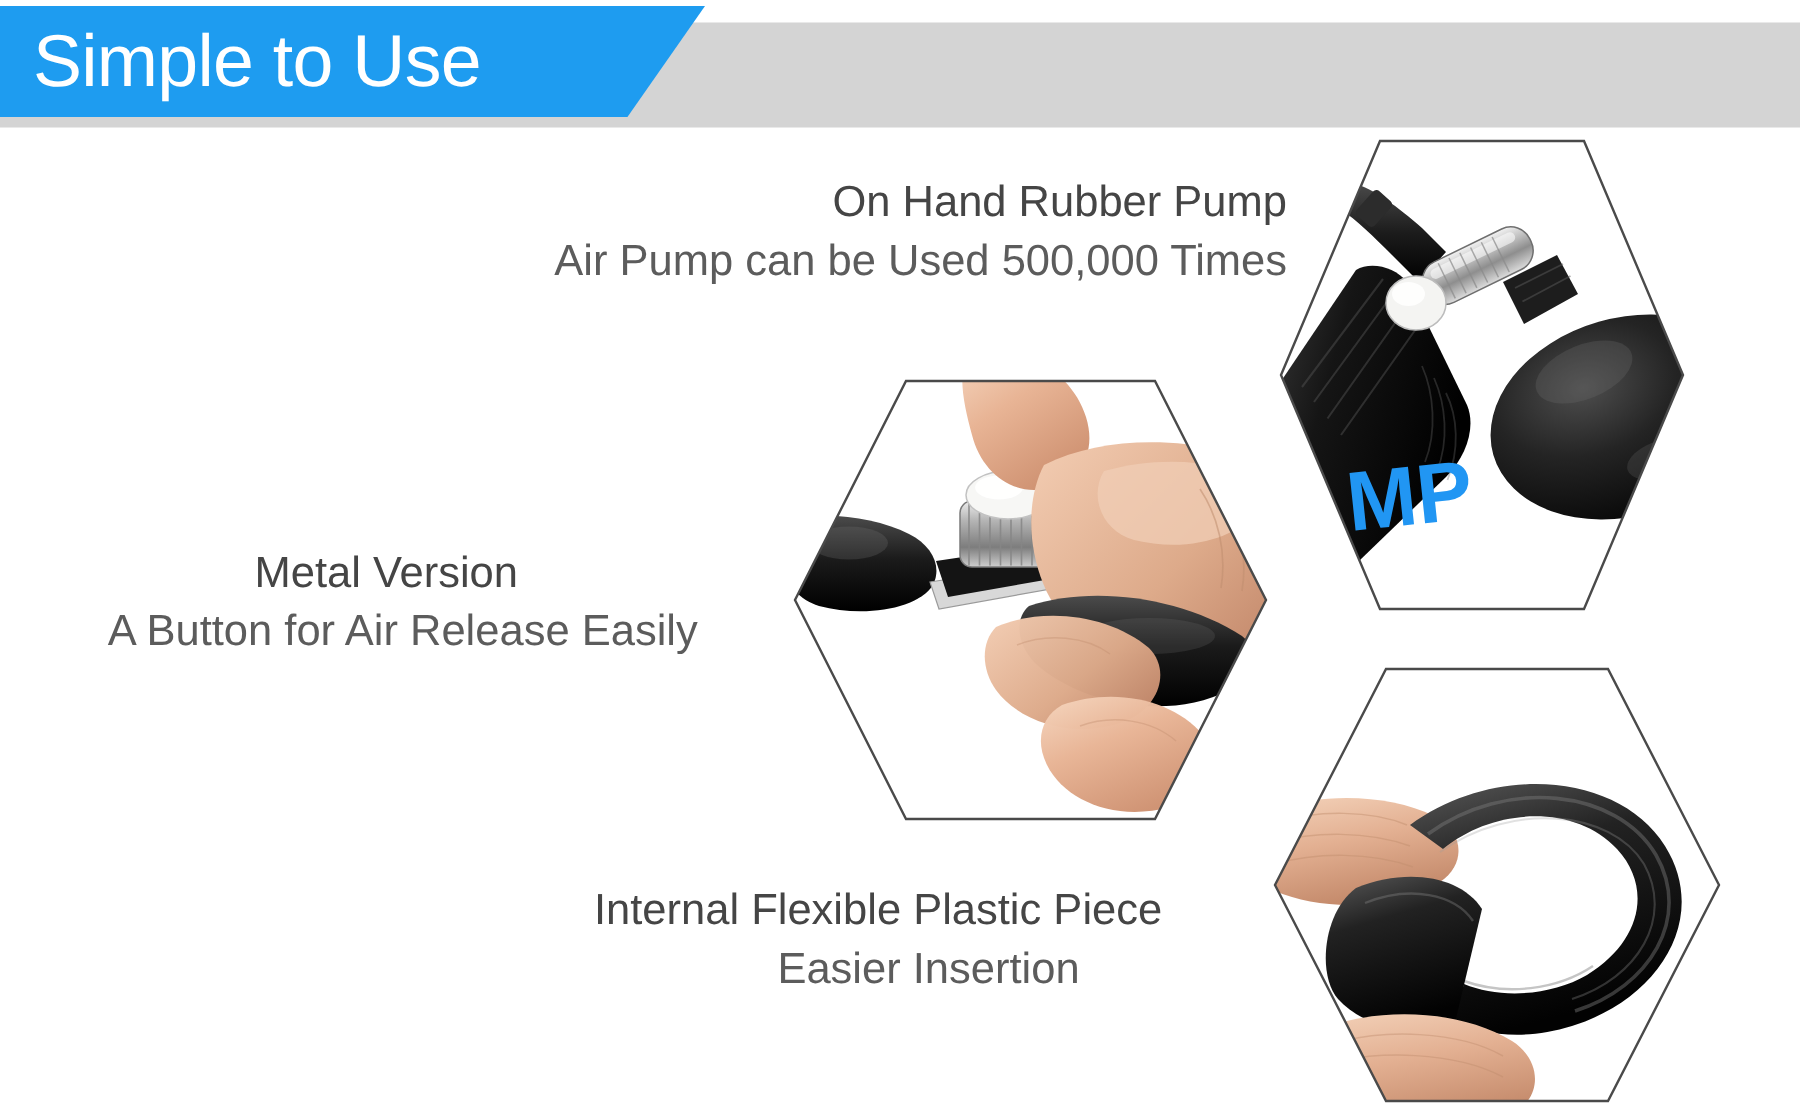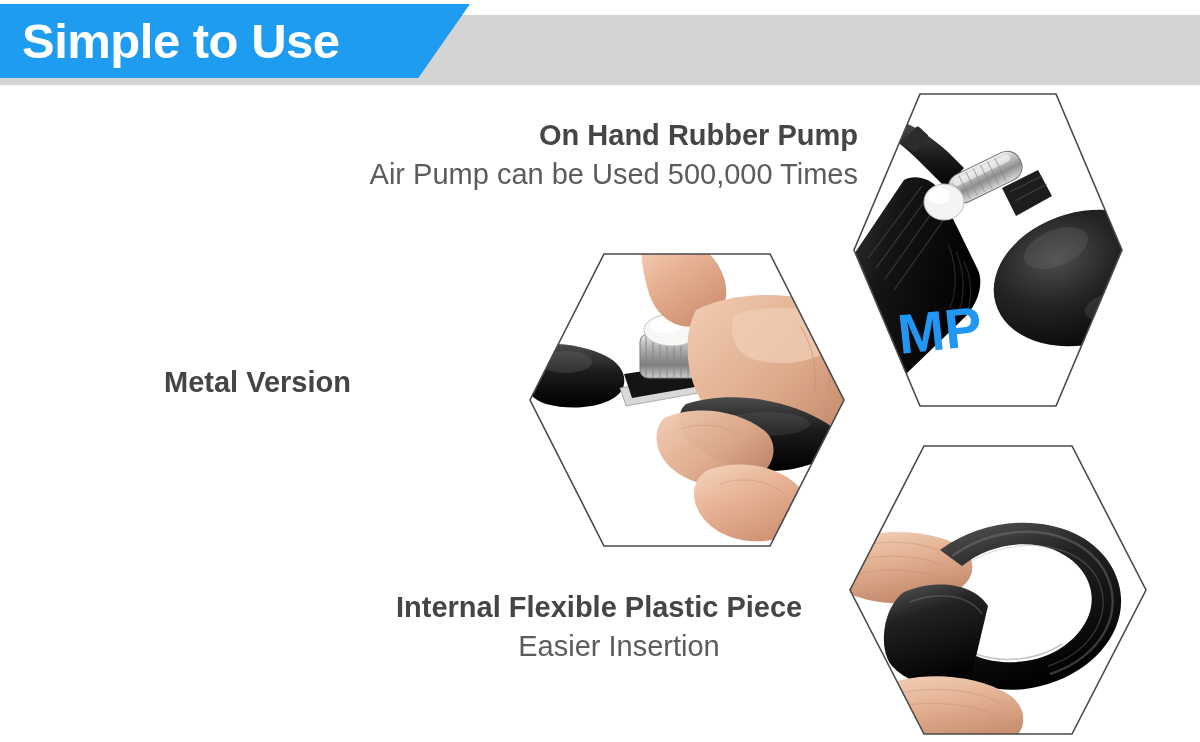--- a/index.html
+++ b/index.html
@@ -42,32 +42,32 @@
     width: 470px;
     height: 74px;
     background: #1e9cf0;
     clip-path: polygon(0 0, 100% 0, 89% 100%, 0 100%);
   }
   .banner-title {
     position: absolute;
     left: 22px;
     top: 8px;
     font-size: 49px;
-    font-weight: bold;
+    font-weight: normal;
     color: #ffffff;
     letter-spacing: -0.5px;
     line-height: 66px;
     white-space: nowrap;
   }
 
   
   .txt-block { position: absolute; }
   .txt-title {
     font-size: 29px;
-    font-weight: bold;
+    font-weight: normal;
     color: #454545;
     line-height: 38px;
     white-space: nowrap;
   }
   .txt-sub {
     font-size: 29px;
     font-weight: normal;
     color: #5c5c5c;
     line-height: 40px;
     white-space: nowrap;
@@ -99,20 +99,21 @@
     <div class="banner-title">Simple to Use</div>
   </div>
 
   <div class="txt-block blk-1">
     <div class="txt-title">On Hand Rubber Pump</div>
     <div class="txt-sub">Air Pump can be Used 500,000 Times</div>
   </div>
 
   <div class="txt-block blk-2">
     <div class="txt-title">Metal Version</div>
+    <div class="txt-sub">A Button for Air Release Easily</div>
   </div>
 
   <div class="txt-block blk-3">
     <div class="txt-title">Internal Flexible Plastic Piece</div>
     <div class="txt-sub">Easier Insertion</div>
   </div>
 
   <div class="hex hex-top">
     <svg width="272" height="316" viewBox="0 0 272 316" xmlns="http://www.w3.org/2000/svg">
       <defs>

